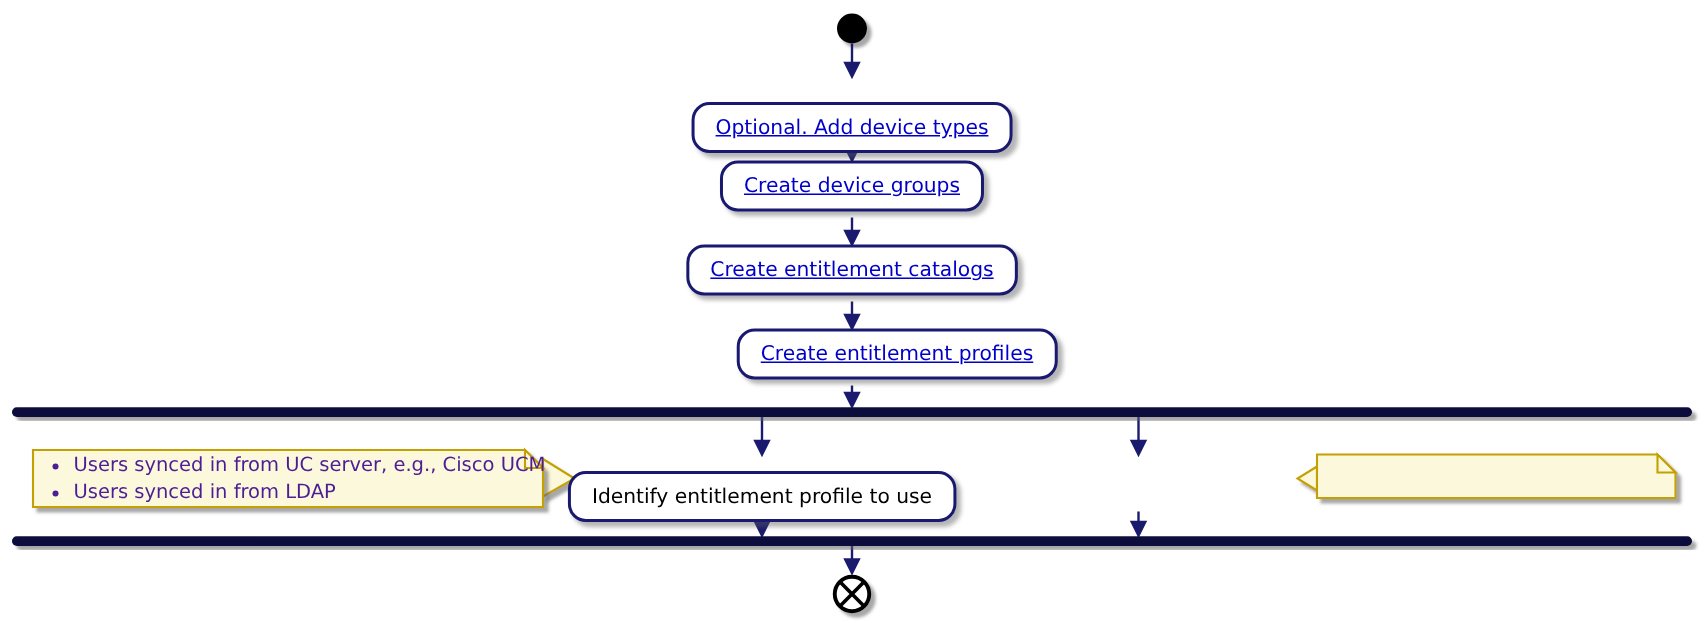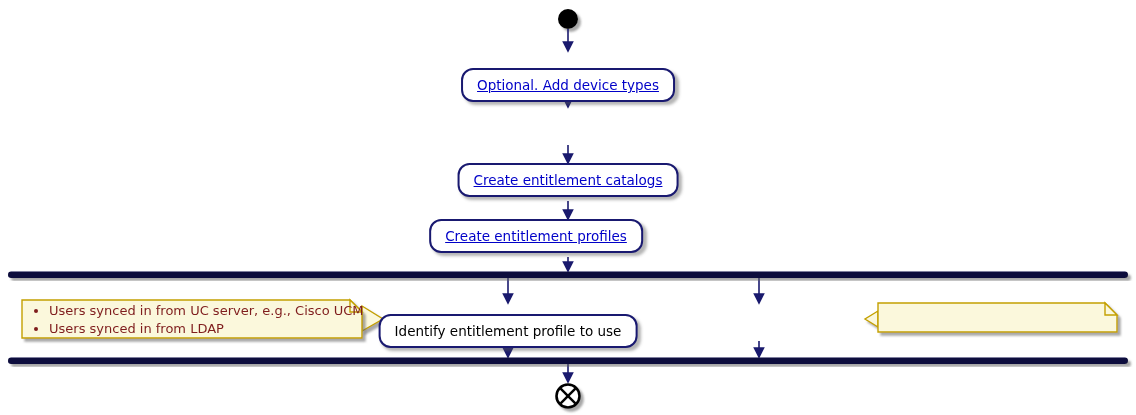--- a/index.html
+++ b/index.html
@@ -27,21 +27,21 @@
   }
   .activity .link {
     color:#0000C8;
     text-decoration:underline;
     cursor:pointer;
   }
   .note-text {
     position:absolute;
     z-index:3;
     font-size:13px;
-    color:#7f1d1d;
+    color:#4c1d95;
   }
   ul.note-text {
     margin:0;
     padding:0 0 0 17px;
     list-style:disc outside;
   }
   ul.note-text li {
     line-height:17.5px;
   }
   .note-single {
@@ -103,24 +103,27 @@
     <g>
       <circle cx="568" cy="396" r="11.5" fill="#ffffff" stroke="#000000" stroke-width="2.6" filter="url(#ds)"></circle>
       <line x1="560.4" y1="388.4" x2="575.6" y2="403.6" stroke="#000000" stroke-width="2.4"></line>
       <line x1="575.6" y1="388.4" x2="560.4" y2="403.6" stroke="#000000" stroke-width="2.4"></line>
     </g>
   </svg>
 
   <div class="activity" style="left:568px; top:68px;">
     <span class="link">Optional. Add device types</span>
   </div>
+  <div class="activity" style="left:568px; top:107px;">
+    <span class="link">Create device groups</span>
+  </div>
   <div class="activity" style="left:568px; top:163px;">
     <span class="link">Create entitlement catalogs</span>
   </div>
-  <div class="activity" style="left:536px; top:219px;text-align:center;">
+  <div class="activity" style="left:598px; top:219px;text-align:center;">
     <span class="link">Create entitlement profiles</span>
   </div>
 
   <div class="activity" style="left:508px; top:314px;">
     <span>Identify entitlement profile to use</span>
   </div>
 
   <ul class="note-text" style="left:32px; top:302px; width:325px;">
     <li>Users synced in from UC server, e.g., Cisco UCM</li>
     <li>Users synced in from LDAP</li>

